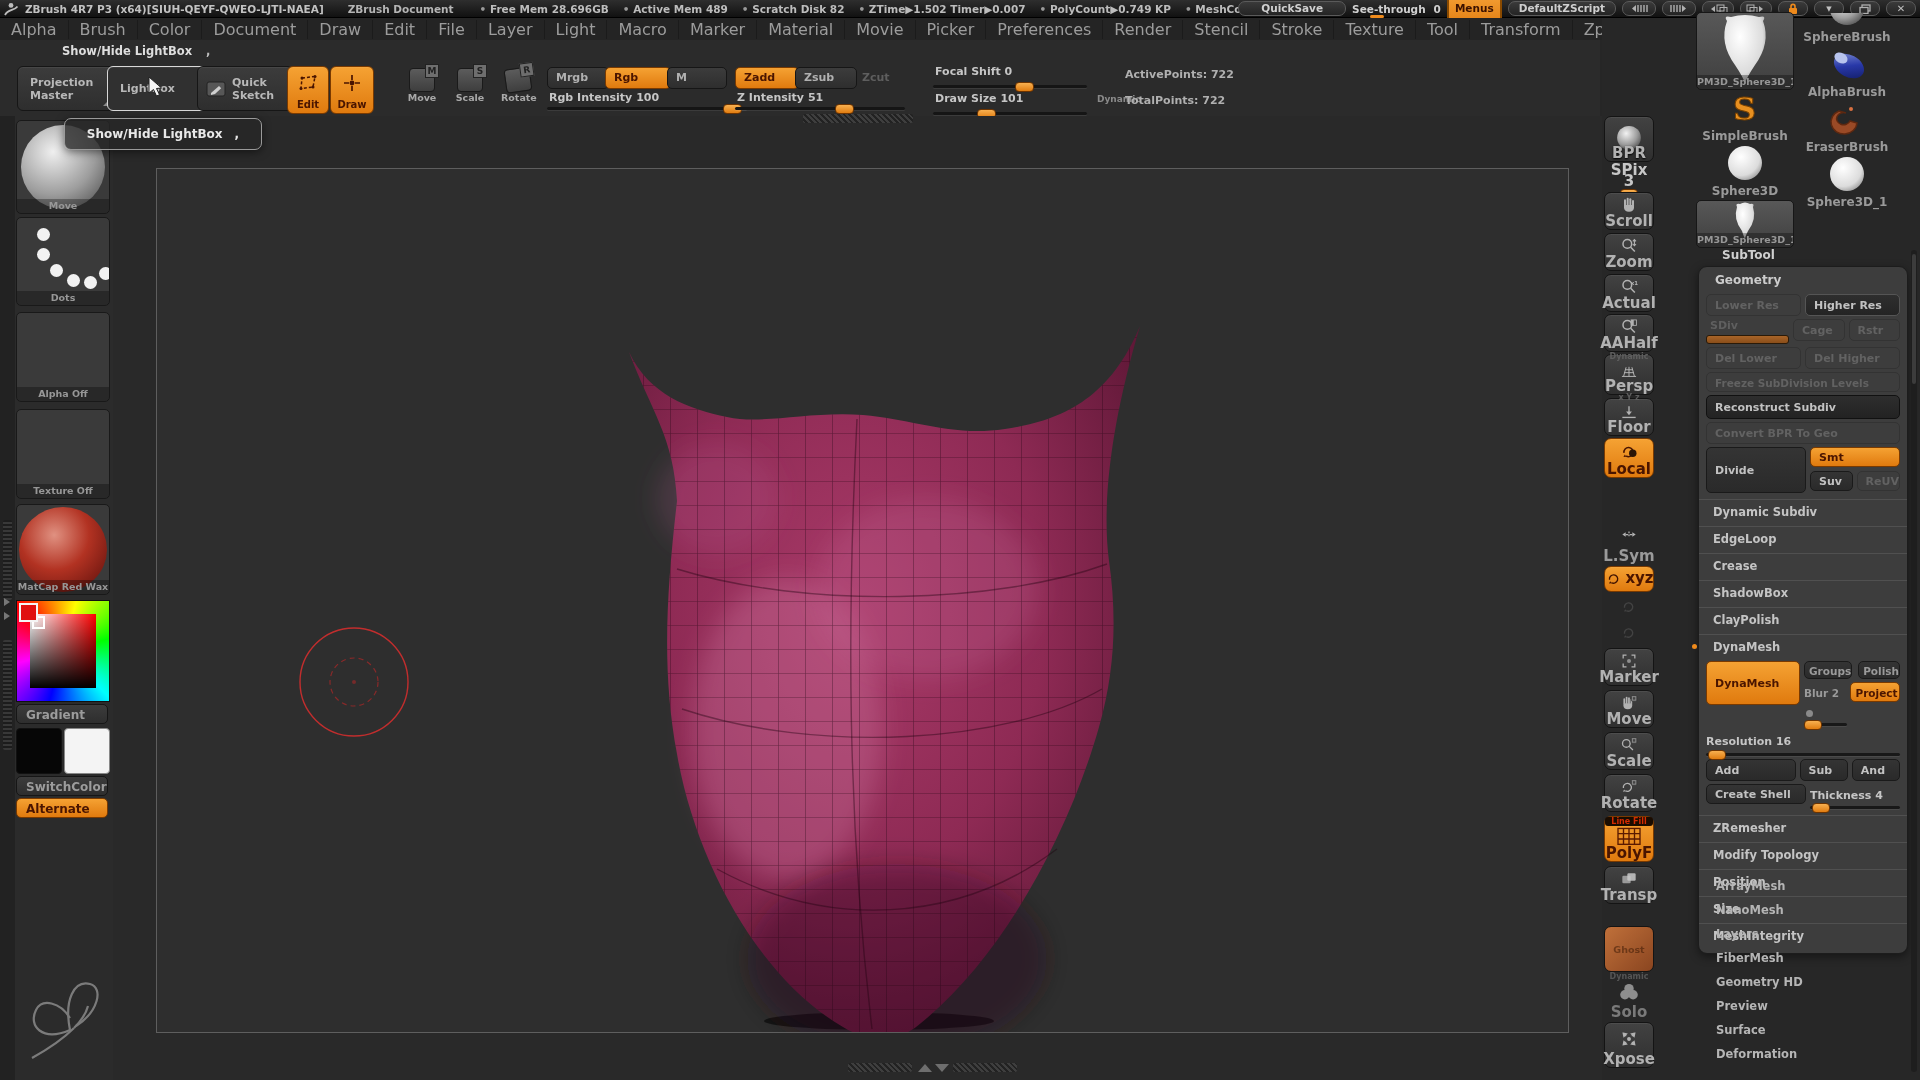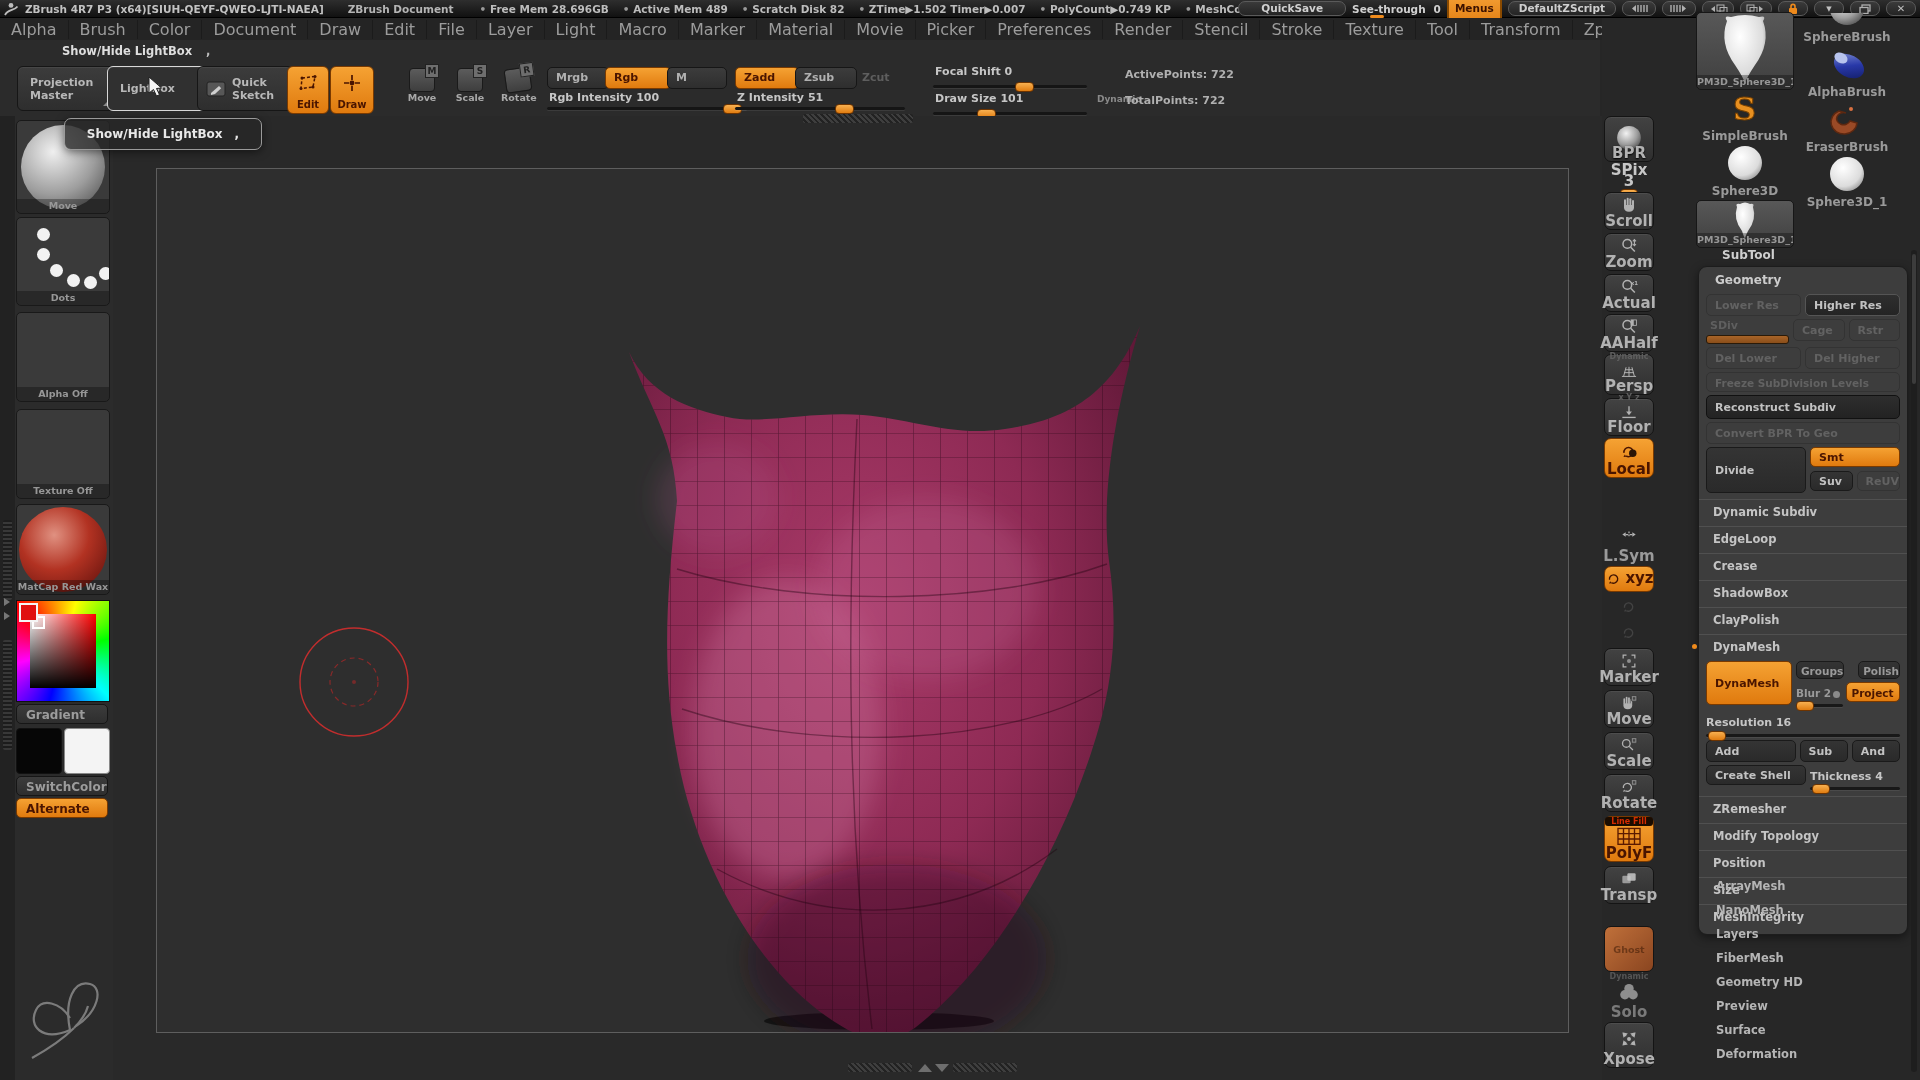--- a/index.html
+++ b/index.html
@@ -803,21 +803,21 @@
         <div class="gsec">Dynamic Subdiv</div>
         <div class="gsec">EdgeLoop</div>
         <div class="gsec">Crease</div>
         <div class="gsec">ShadowBox</div>
         <div class="gsec">ClayPolish</div>
       </div>
     <div class="gsec"><span class="dot-orange"></span><span>DynaMesh</span></div>
     <div class="grow">
       <span class="gbtn orange" style="height:44px;line-height:44px;flex:1;">DynaMesh</span>
       <span style="flex:1;display:flex;flex-direction:column;gap:3px;">
-        <span style="display:flex;gap:14px;">
+        <span style="display:flex;gap:6px;">
           <span class="gbtn" style="height:18px;line-height:18px;padding-left:4px;font-size:10.5px;color:#9a9a9a;">Groups</span>
           <span class="gbtn" style="height:18px;line-height:18px;padding-left:4px;font-size:10.5px;color:#9a9a9a;">Polish</span>
         </span>
         <span style="display:flex;gap:3px;align-items:flex-start;">
           <span style="flex:1;">
             <span class="ginline" style="color:#9a9a9a;font-size:10.5px;"><span>Blur</span> <span>2</span><span style="display:inline-block;width:7px;height:7px;border-radius:50%;background:#8a8a8a;margin-left:2px;vertical-align:middle;"></span></span>
             <span class="gtrack" style="display:block;margin-top:3px;">
                 <span class="gknob" style="left:0;"></span>
               </span>
           </span>

